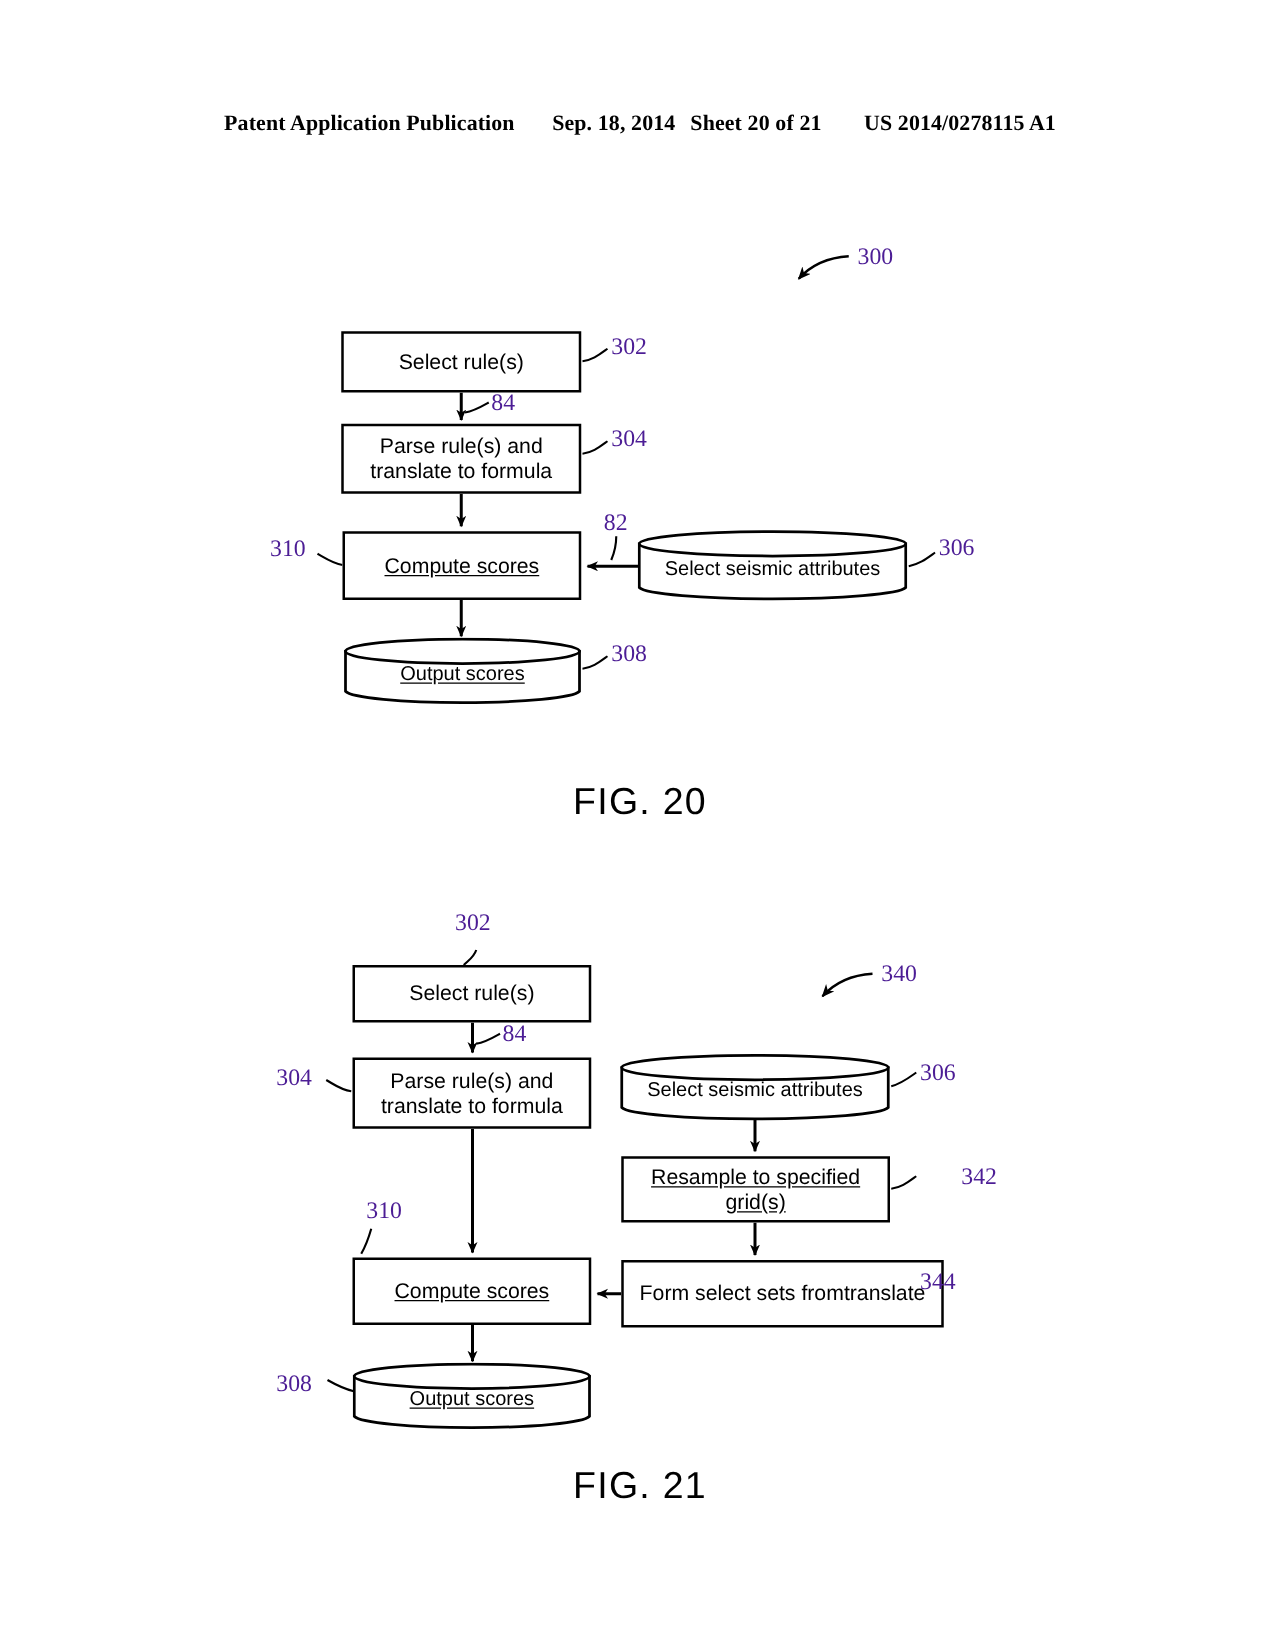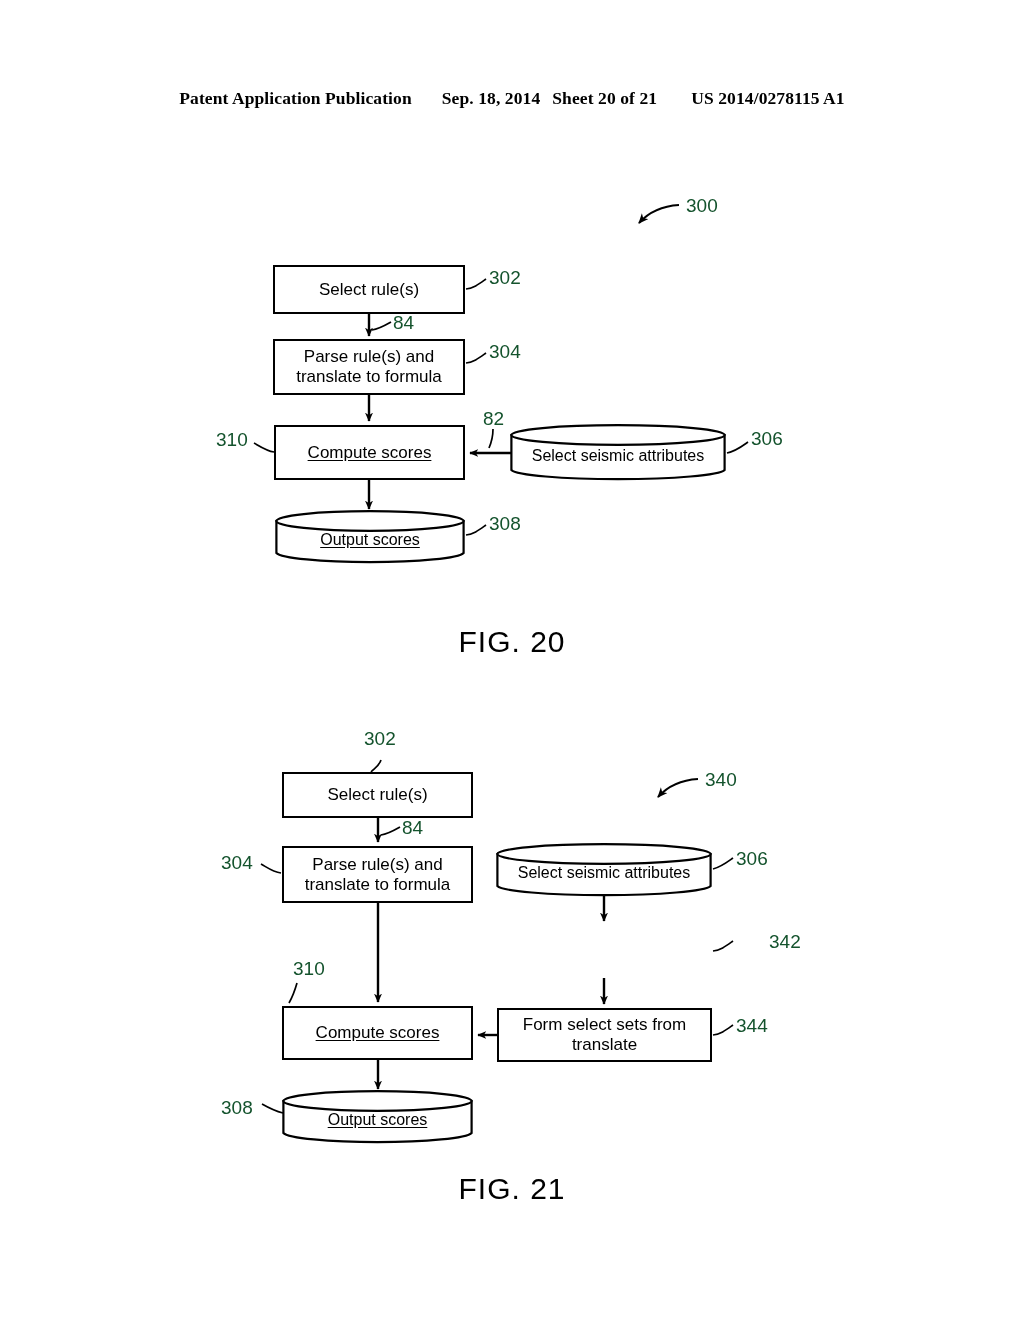--- a/index.html
+++ b/index.html
@@ -85,23 +85,23 @@
     font-family: "Liberation Sans", sans-serif;
     font-size: 16px;
     line-height: 1.16;
     color: #000;
   }
   .cyl .cyl-text .underline { text-decoration: underline; text-underline-offset: 2px; }
 
   
   .ref {
     position: absolute;
-    font-family: Liberation Sans, sans-serif;
+    font-family: Liberation Serif, serif;
     font-size: 19px;
-    color: #14532d;
+    color: #4c1d95;
     white-space: nowrap;
   }
 
   
   .fig-caption {
     position: absolute;
     width: 1024px;
     left: 0;
     text-align: center;
     font-family: "Liberation Sans", sans-serif;
@@ -266,23 +266,27 @@
     <svg class="cyl-svg" viewBox="0 0 216 54" preserveAspectRatio="none">
       <path d="M1.4,11 L1.4,43 A107,10 0 0 0 214.6,43 L214.6,11 Z" fill="#fff" stroke="#000" stroke-width="2.2"></path>
       <ellipse cx="108" cy="11" rx="106.6" ry="9.8" fill="#fff" stroke="#000" stroke-width="2.2"></ellipse>
     </svg>
     <div class="cyl-text" style="top:21px;">
       <span>Select seismic attributes</span>
     </div>
   </div>
   <div class="ref" style="left:736px;top:148px;">306</div>
 
+  <div class="node rect" style="left:497px;top:225px;width:215px;height:53px;flex-direction:column;">
+    <span class="label underline">Resample to specified</span>
+    <span class="label underline">grid(s)</span>
+  </div>
   <div class="ref" style="left:736px;top:231px;margin-left:33px;">342</div>
 
-  <div class="node rect" style="left:497px;top:308px;width:215px;height:54px;flex-direction:column;">
+  <div class="node rect" style="left:497px;top:308px;width:258px;height:54px;flex-direction:row;">
     <span class="label">Form select sets from</span>
     <span class="label">translate</span>
   </div>
   <div class="ref" style="left:736px;top:315px;">344</div>
 
   <div class="node rect" style="left:282px;top:306px;width:191px;height:54px;">
     <span class="label underline">Compute scores</span>
   </div>
   <div class="ref" style="left:293px;top:258px;">310</div>
 

